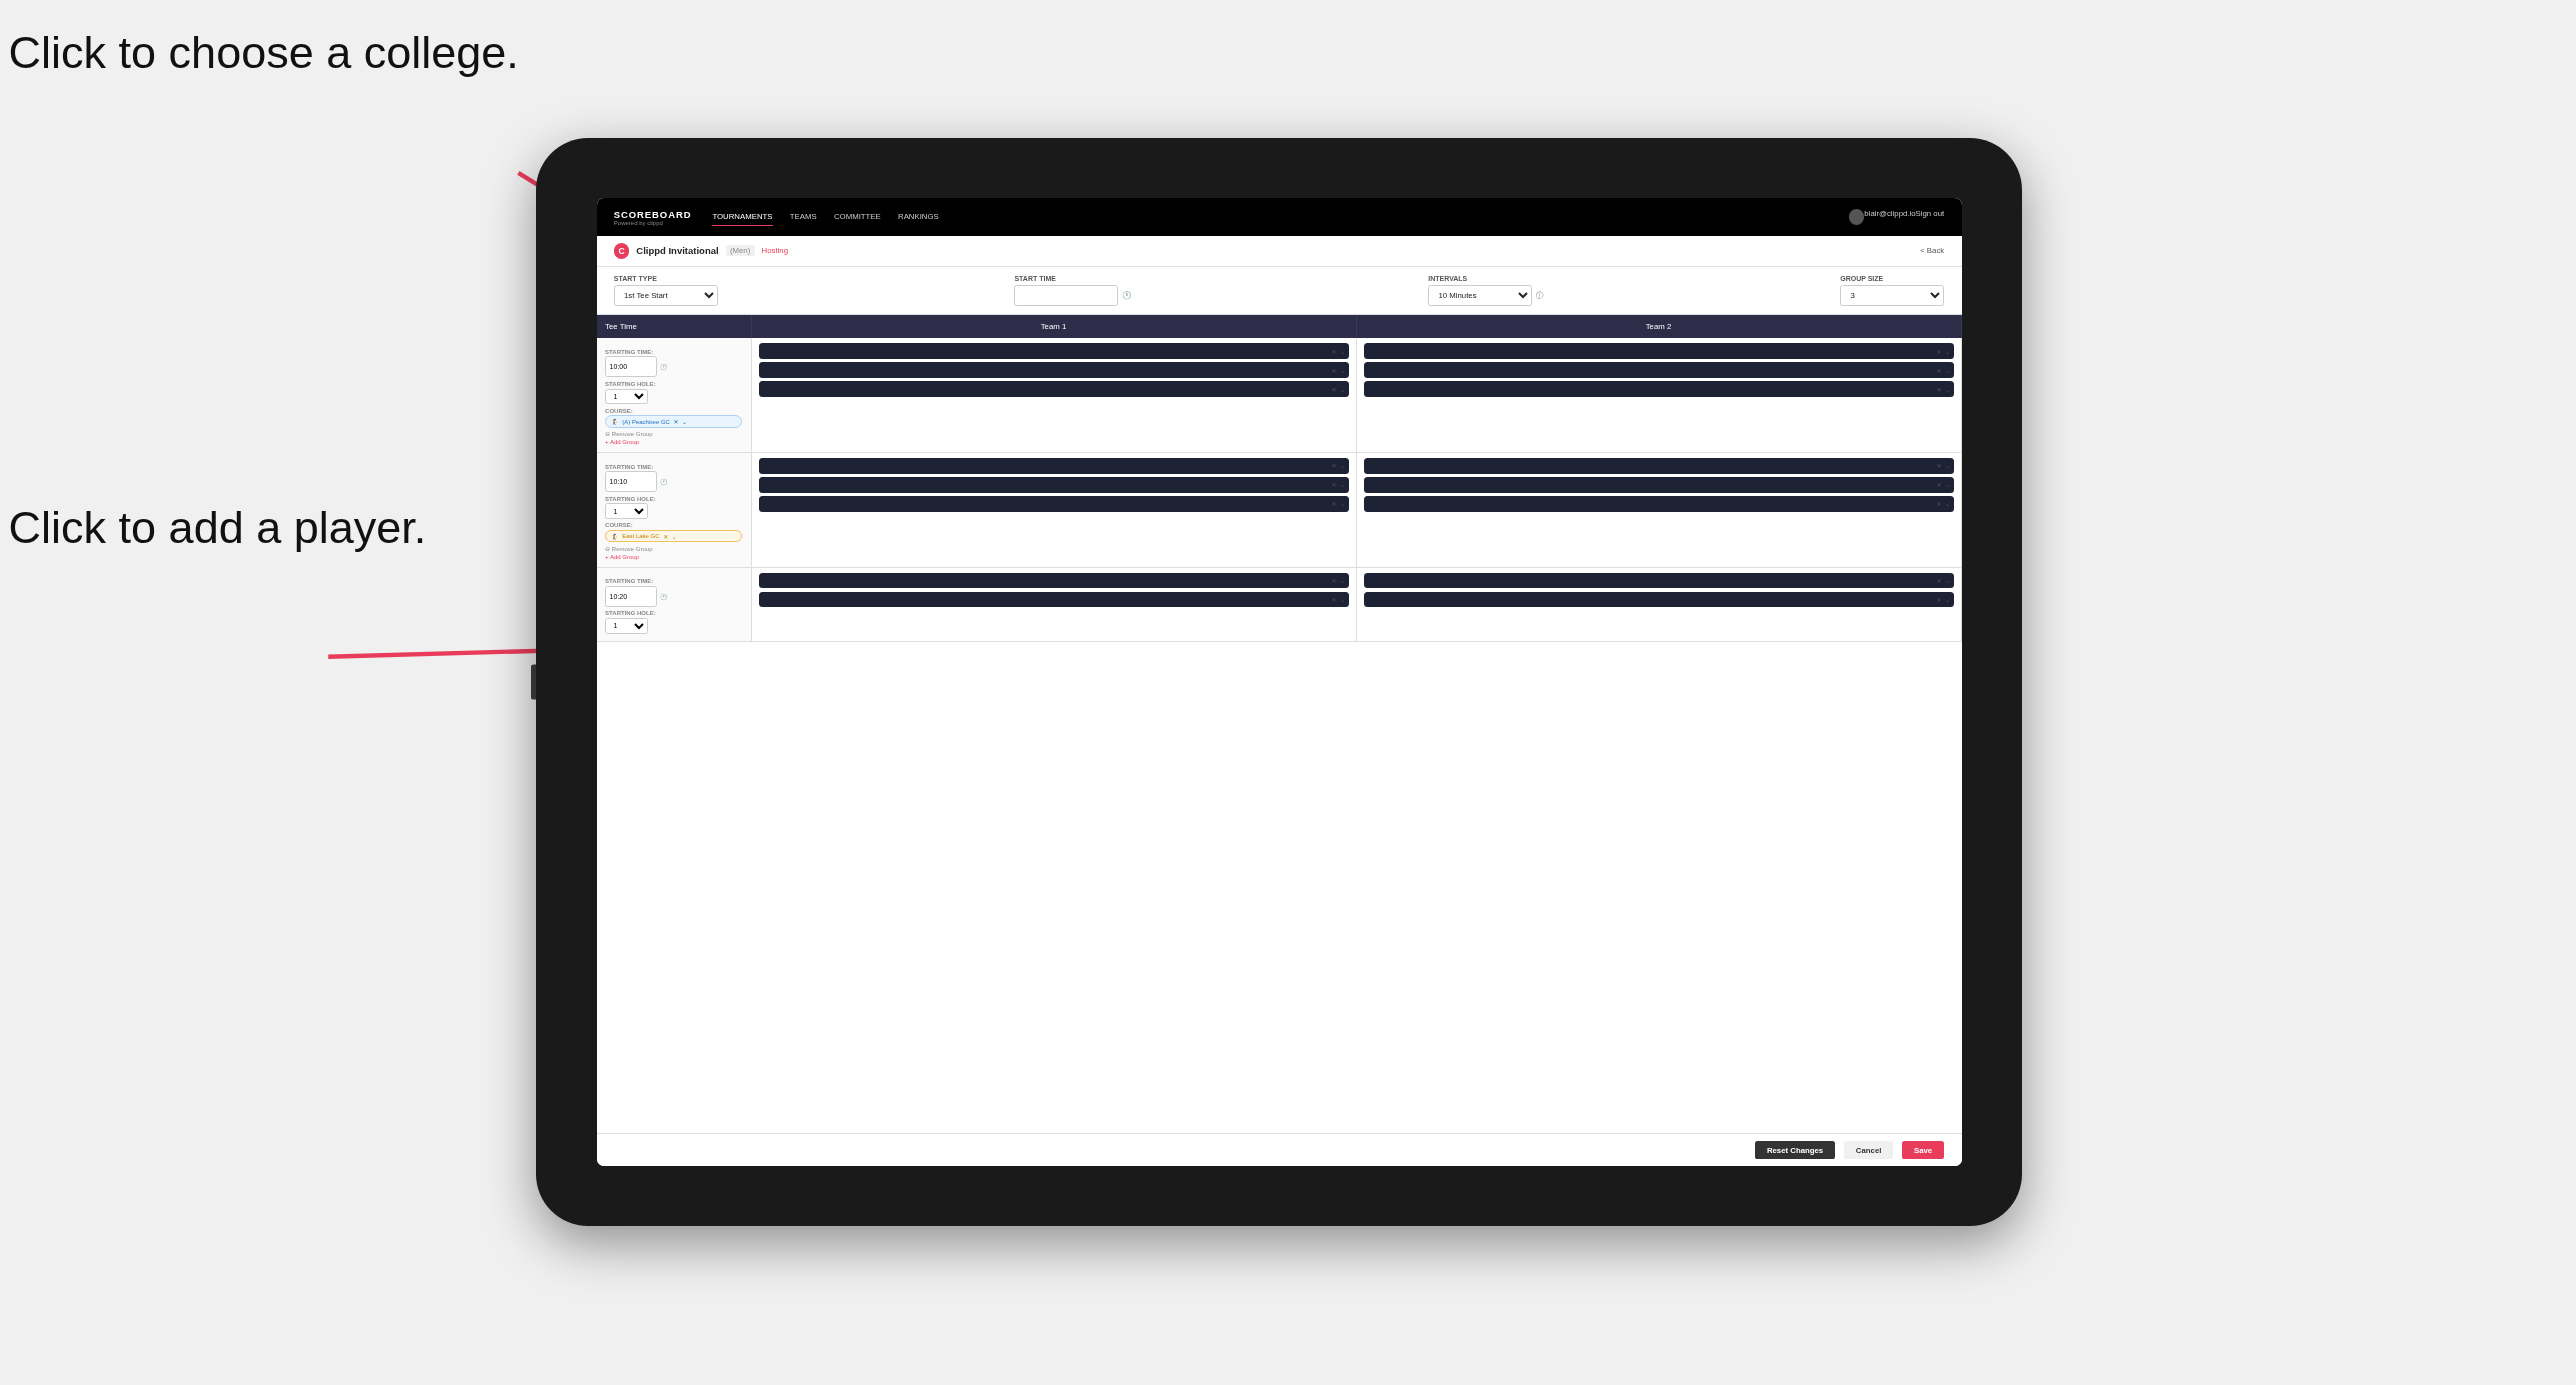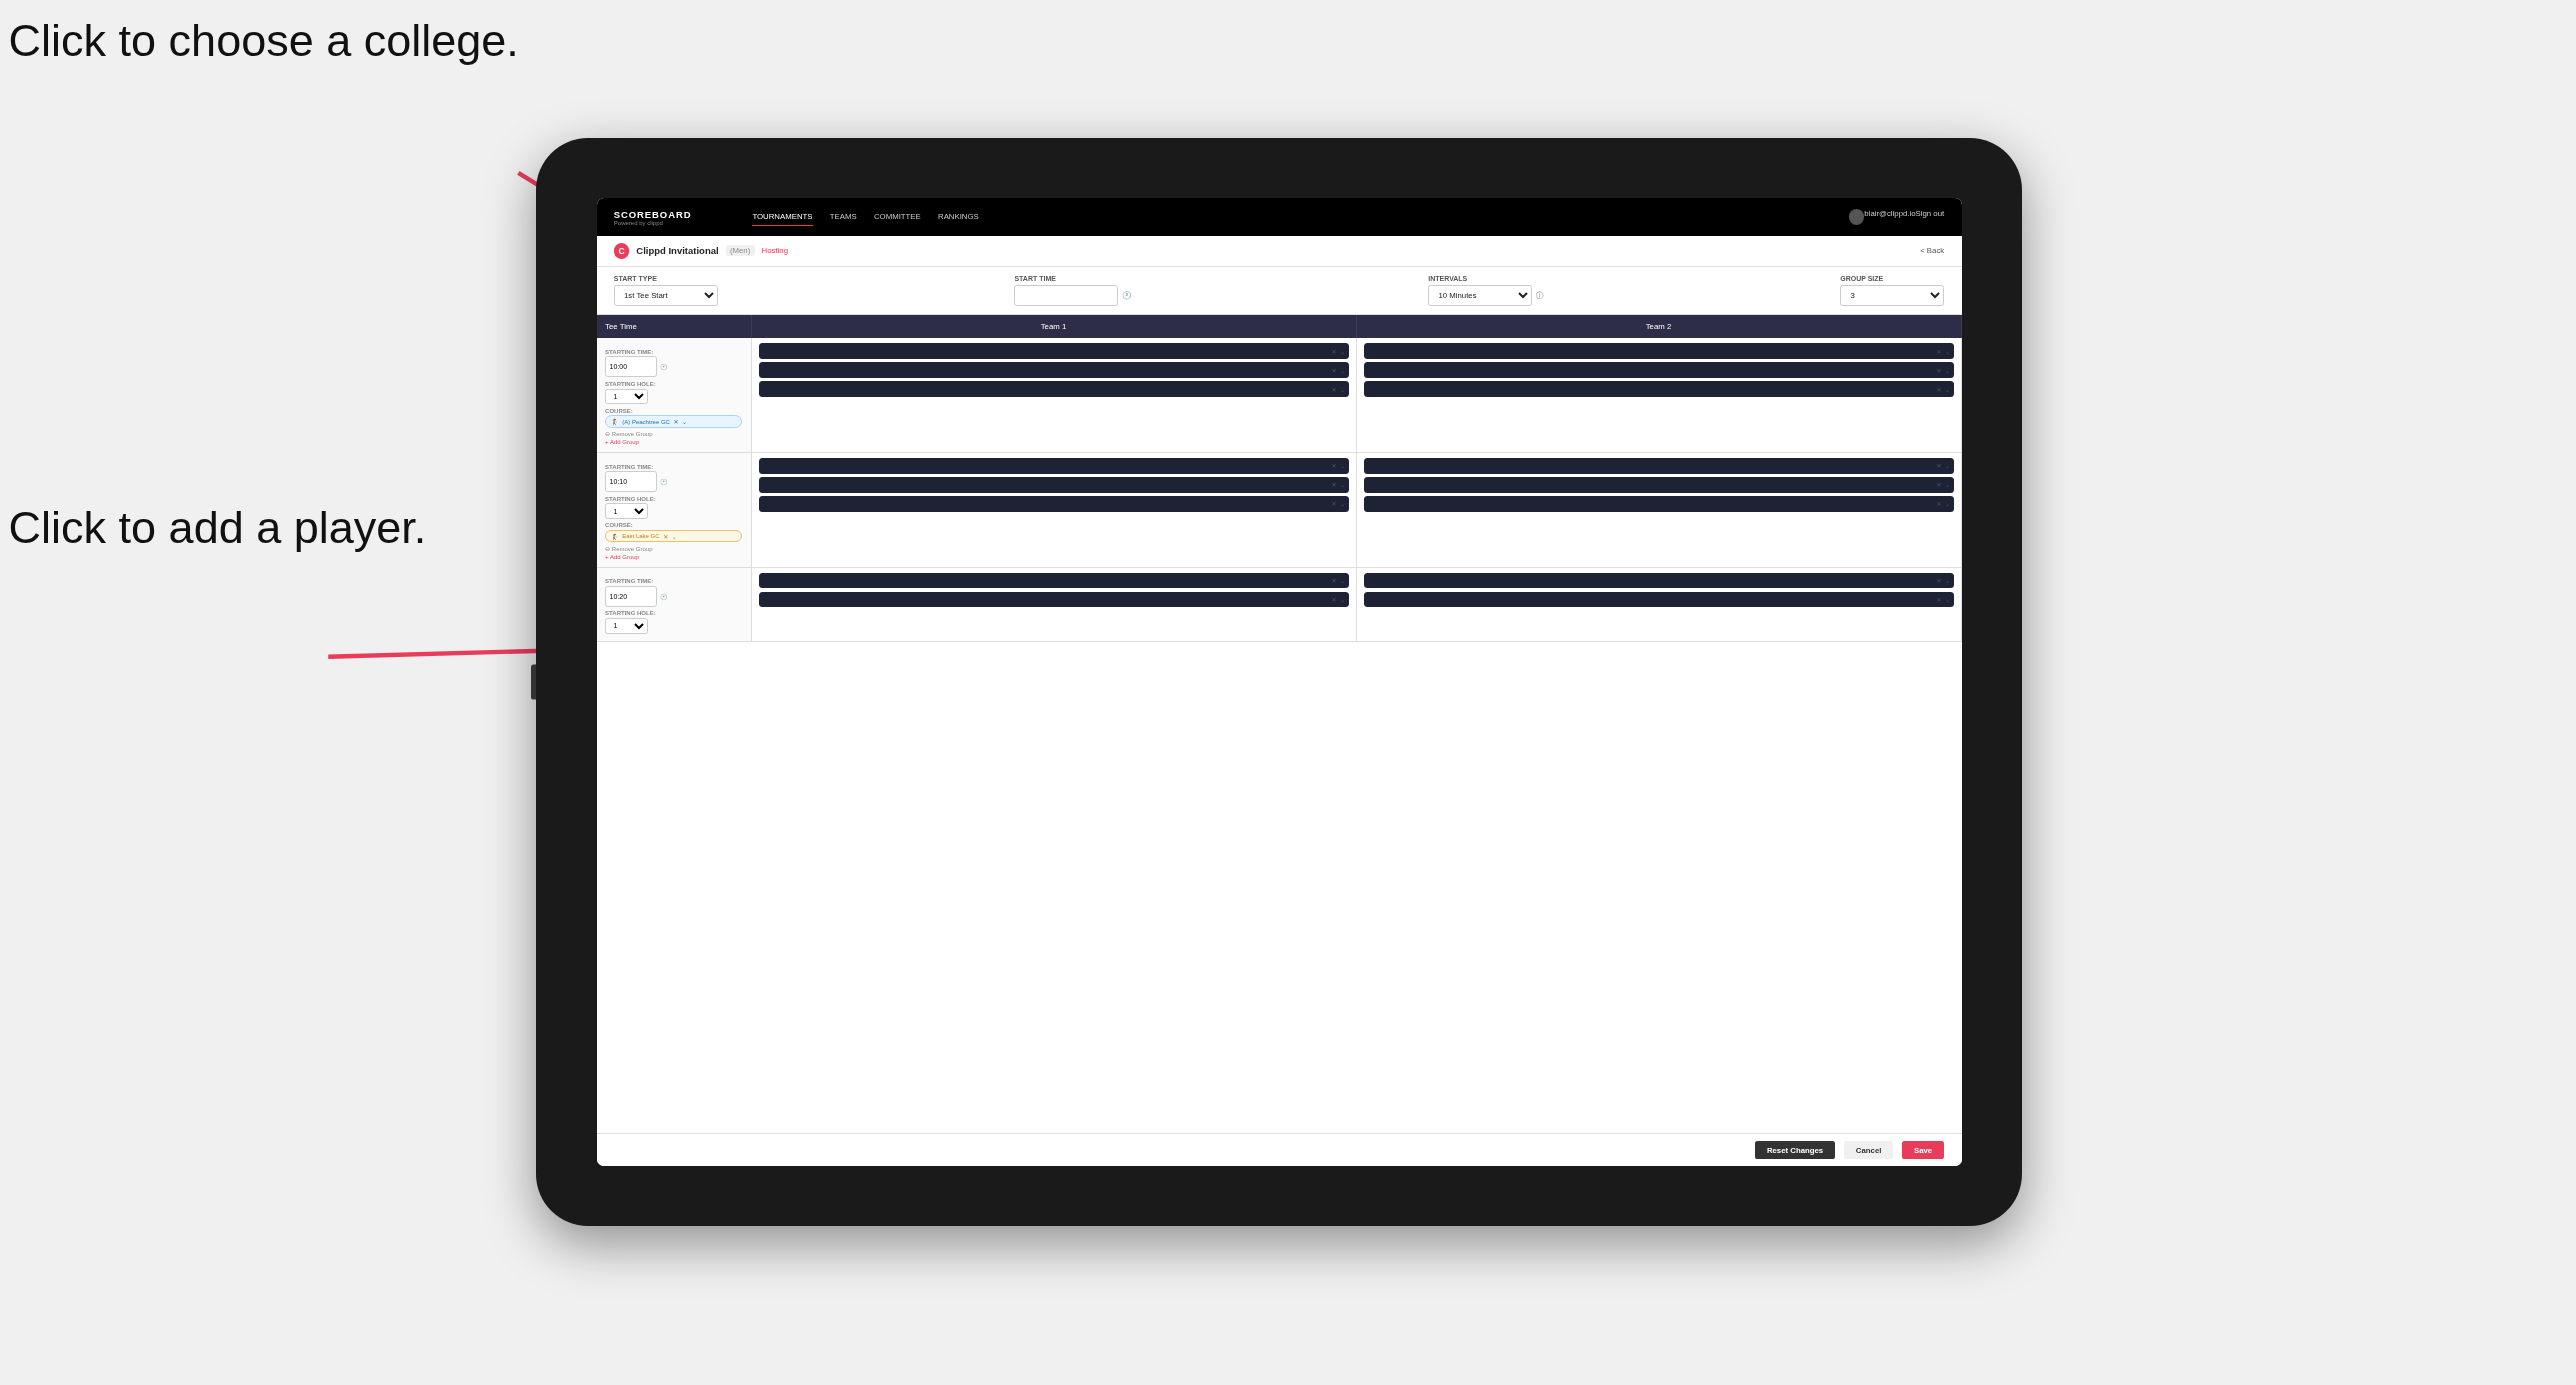--- a/index.html
+++ b/index.html
@@ -13,21 +13,21 @@
     }
 
     
     .annotation {
       position: absolute;
       font-size: 45px;
       font-weight: 400;
       color: #111;
       line-height: 1.2;
     }
-    .annotation-1 { top: 14px; left: 8.6px; }
+    .annotation-1 { top: 26px; left: 8.6px; }
     .annotation-2 { top: 501px; left: 8.6px; }
 
     
     .arrows-overlay {
       position: absolute;
       top: 0; left: 0;
       width: 2576px;
       height: 1386px;
       pointer-events: none;
     }
@@ -88,21 +88,20 @@
     .nav-link {
       color: #ccc;
       font-size: 7.8px;
       cursor: pointer;
       padding: 3.5px 0;
       text-decoration: none;
     }
     .nav-link.active {
       color: #fff;
       border-bottom: 1.7px solid #e83c5a;
-      margin-left: 40px;
     }
     .nav-right {
       display: flex;
       align-items: flex-start;
       gap: 0;
       color: #ccc;
       font-size: 7.8px;
     }
     .user-dot {
       width: 15.5px;

